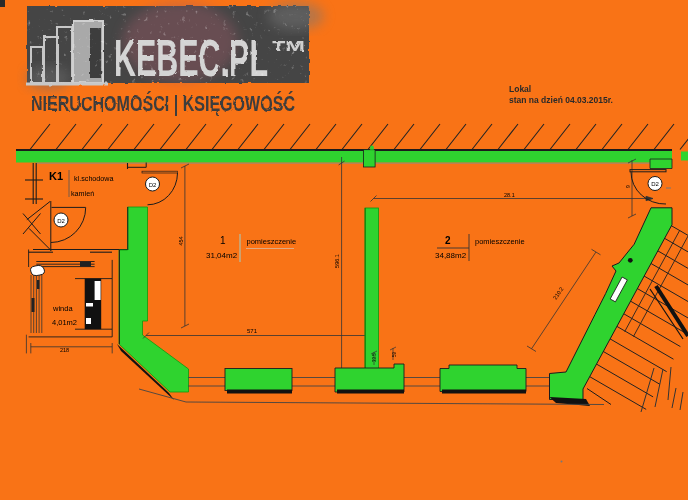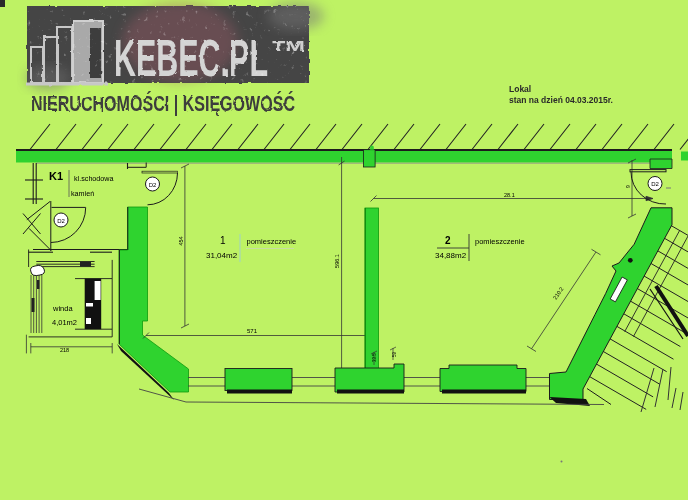--- a/index.html
+++ b/index.html
@@ -1,17 +1,17 @@
 <!DOCTYPE html>
 <html><head>
 <meta charset="utf-8">
 <style>
   html,body { margin:0; padding:0; background:#ffffff; }
   * { font-family:"Liberation Sans", sans-serif; }
-  #page { position:relative; width:688px; height:500px; background:#bef264; overflow:hidden; }
+  #page { position:relative; width:688px; height:500px; background:#f97316; overflow:hidden; }
 </style>
 </head>
 <body>
 <div id="page">
 <svg width="688" height="500" viewBox="0 0 688 500">
   <defs>
     <filter id="rough" x="-5%" y="-5%" width="110%" height="110%">
       <feTurbulence type="fractalNoise" baseFrequency="0.13" numOctaves="2" seed="11" result="n"></feTurbulence>
       <feDisplacementMap in="SourceGraphic" in2="n" scale="2.5"></feDisplacementMap>
     </filter>

